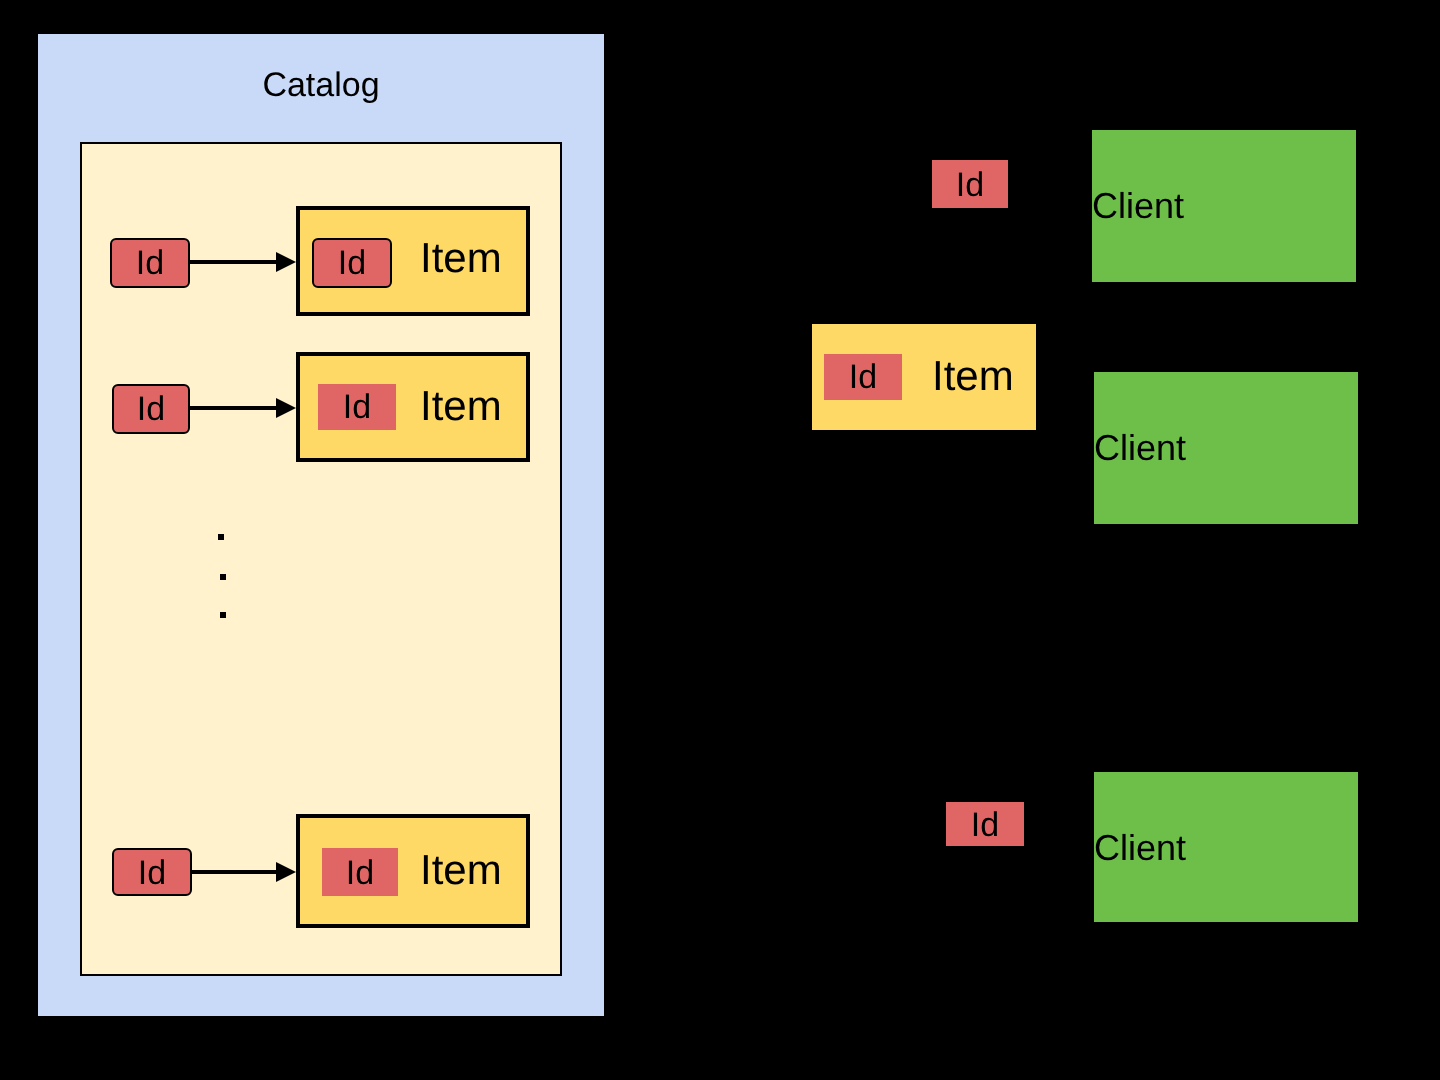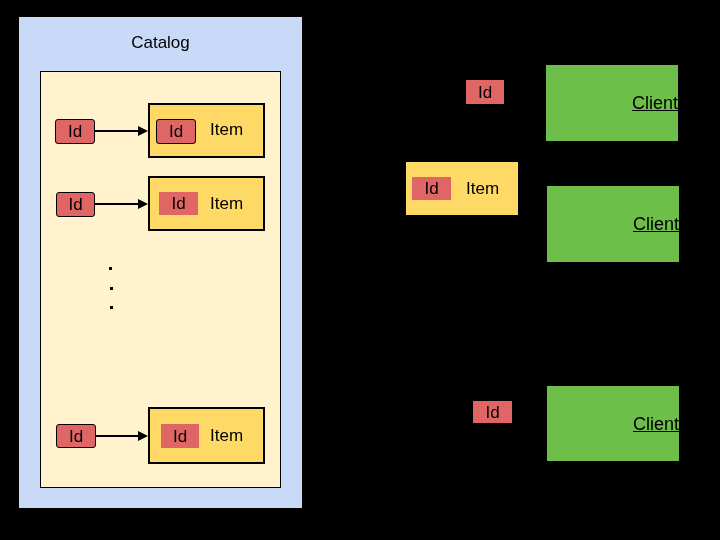--- a/index.html
+++ b/index.html
@@ -33,26 +33,26 @@
   }
   .idbox{
     background:var(--id-fill);
     display:flex;align-items:center;justify-content:center;
     color:#000;font-size:17px;line-height:13px;
   }
   .idbox.bordered{border:1.5px solid var(--line);border-radius:3px;}
   .itembox{background:var(--item-fill);}
   .itembox.bordered{border:2px solid var(--line);}
   .item-label{
-    color:#000;font-size:17px;line-height:20px;white-space:nowrap;
+    color:#000;font-size:21px;line-height:20px;white-space:nowrap;
   }
   .client{
     background:var(--client-fill);
     border:1px solid var(--line);
-    display:flex;align-items:center;justify-content:flex-end;text-decoration:underline;
+    display:flex;align-items:center;justify-content:flex-start;
   }
   .client-label{color:#000;font-size:18px;line-height:20px;}
   .arrow-line{background:var(--line);height:2px;}
   .arrow-head{
     width:0;height:0;
     border-top:5px solid transparent;
     border-bottom:5px solid transparent;
     border-left:10px solid var(--line);
   }
   .dot{width:3px;height:3px;background:var(--line);}

